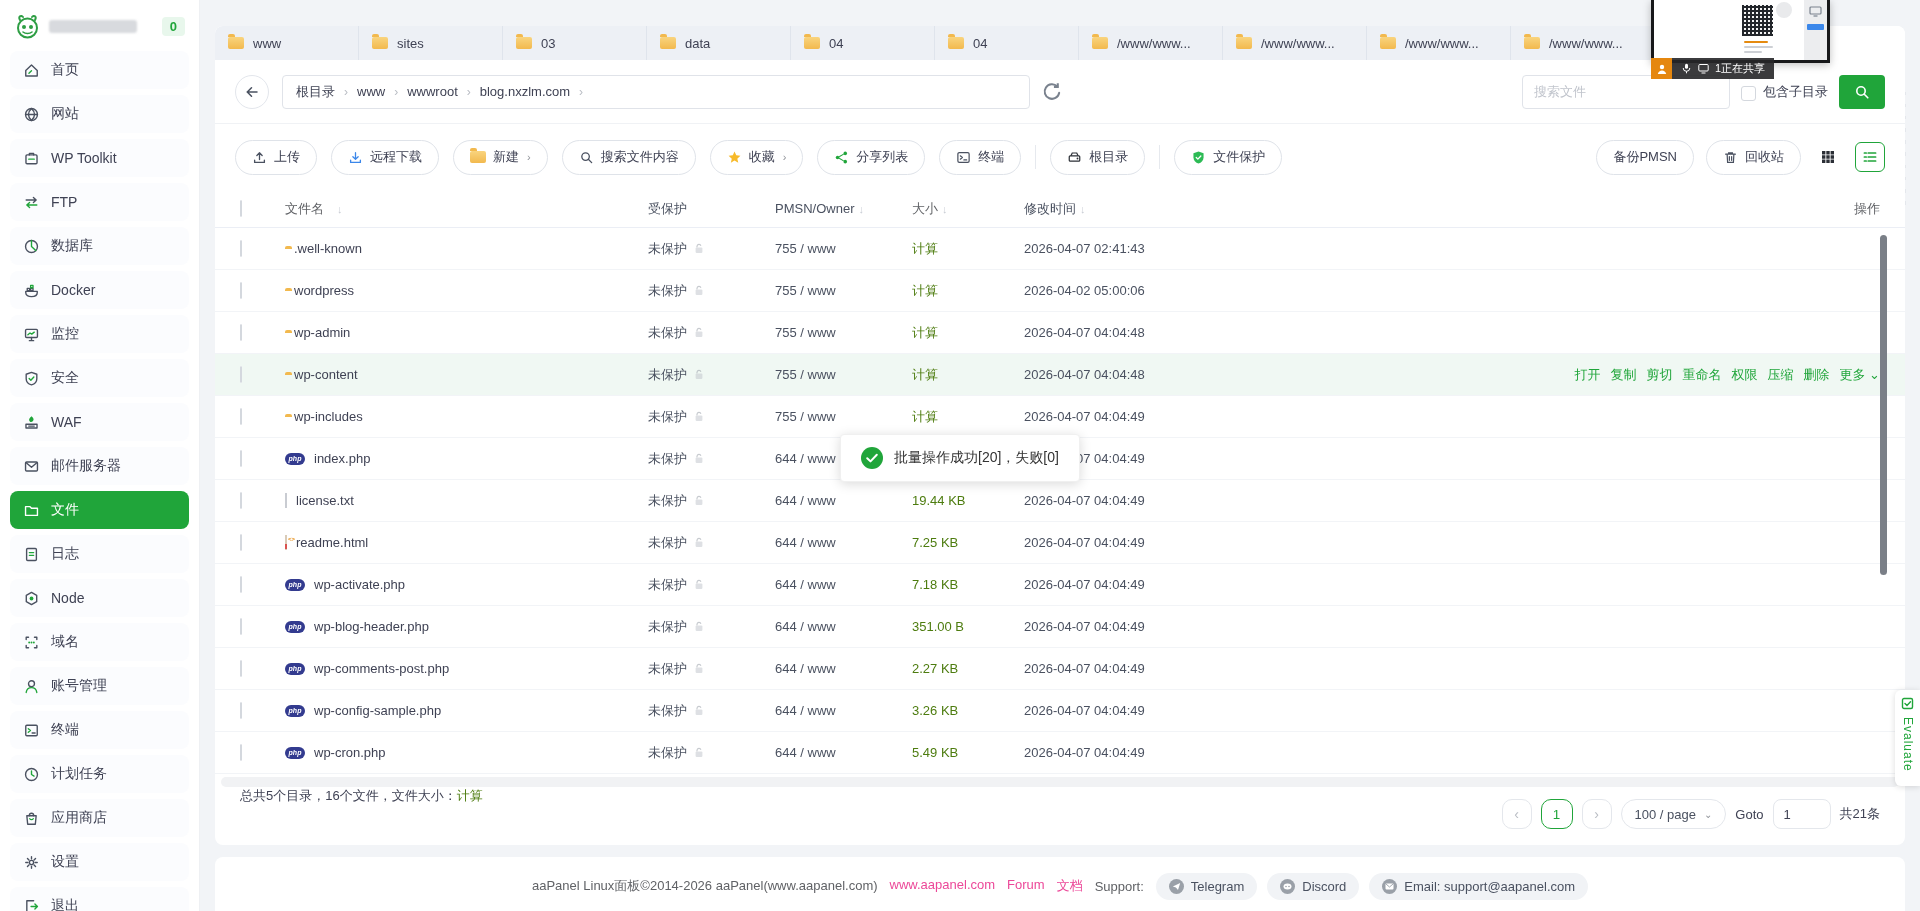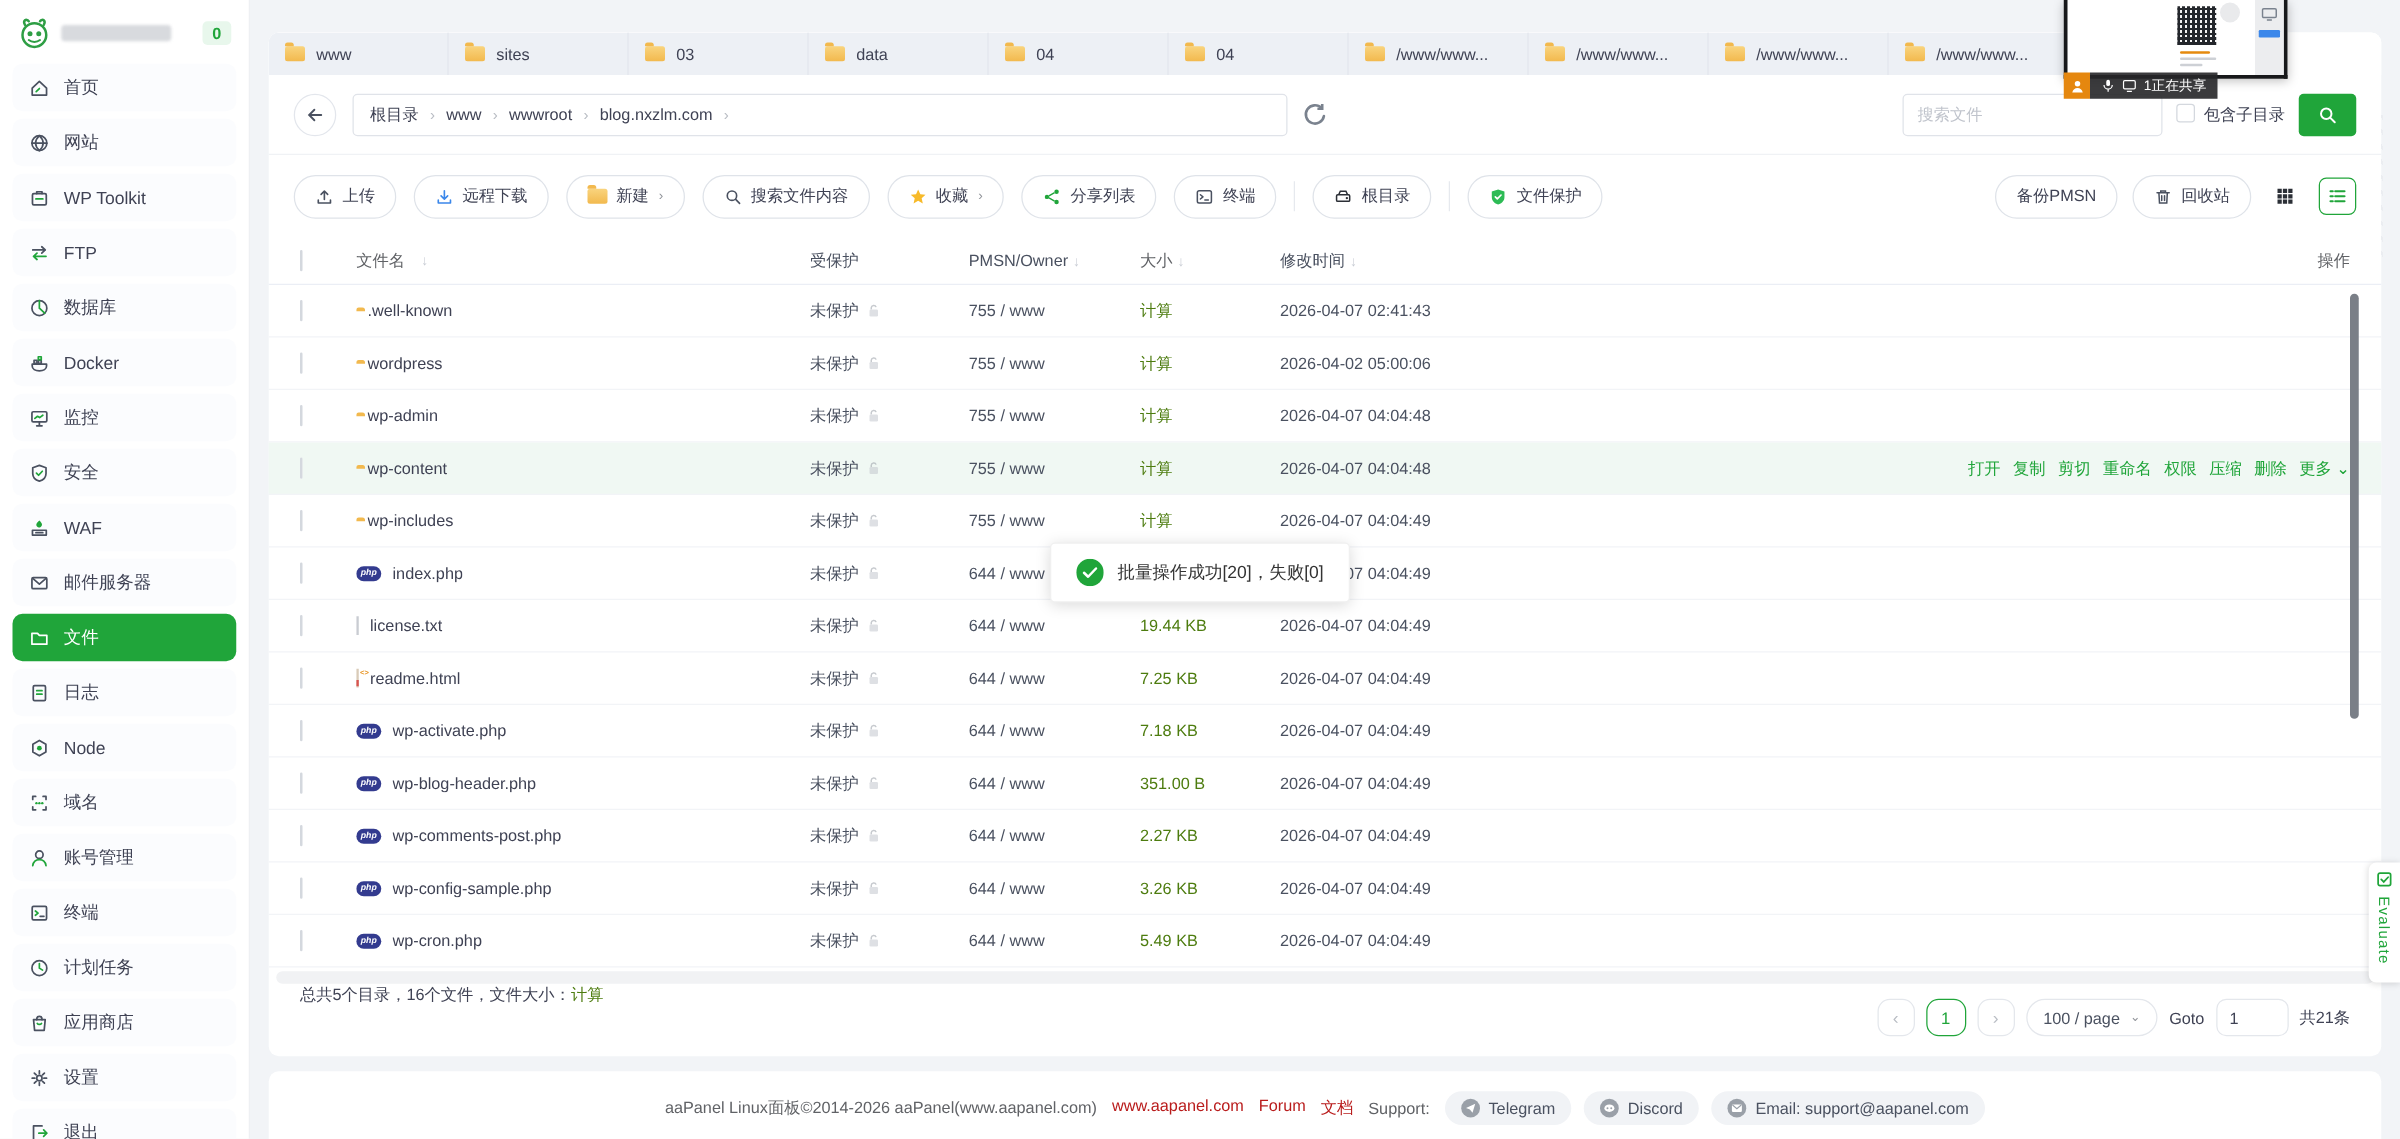--- a/index.html
+++ b/index.html
@@ -49,21 +49,21 @@
     display:flex; align-items:center; justify-content:center; color:#4a5160; cursor:pointer; flex:0 0 34px; }
   .crumb-box { margin-left:13px; width:748px; height:34px; border:1px solid #e0e3e9; border-radius:4px;
     display:flex; align-items:center; padding:0 13px; gap:9px; font-size:13px; color:#3f4254; }
   .crumb { cursor:pointer; }
   .crumb-sep { color:#b9bdc4; font-size:12px; }
   .refresh-btn { margin-left:11px; width:22px; height:22px; color:#7a828e; cursor:pointer; }
   .search-group { margin-left:auto; display:flex; align-items:center; }
   .search-input { width:208px; height:34px; border:1px solid #e0e3e9; border-radius:4px; padding:0 11px;
     font-size:13px; color:#3f4254; outline:none; }
   .search-input::placeholder { color:#c0c4cc; }
-  .inc-sub { display:flex; align-items:flex-start; gap:7px; margin:0 11px; font-size:13px; }
+  .inc-sub { display:flex; align-items:flex-end; gap:7px; margin:0 11px; font-size:13px; }
   .cb { width:15px; height:15px; border:1px solid #d4d8de; border-radius:3px; background:#fff; }
   .search-btn { width:46px; height:34px; background:#20a53a; border:none; border-radius:4px;
     display:flex; align-items:center; justify-content:center; cursor:pointer; }
 
   
   .toolbar { height:66px; display:flex; align-items:center; padding:0 20px; gap:14px; }
   .t-btn { height:35px; border:1px solid #dfe3e9; border-radius:18px; background:#fff; display:flex;
     align-items:center; gap:7px; padding:0 16px; font-size:13px; color:#3f4254; cursor:pointer;
     white-space:nowrap; }
   .t-btn .bi { width:15px; height:15px; flex:0 0 15px; }
@@ -124,21 +124,21 @@
   
   .toast { position:absolute; left:840px; top:434px; background:#fff; border:1px solid #f0f0f0;
     border-radius:4px; box-shadow:0 2px 12px rgba(0,0,0,.15); display:flex; align-items:center;
     gap:11px; padding:12px 20px; font-size:14px; color:#333; z-index:50; white-space:nowrap; }
   .toast-ic { width:22px; height:22px; flex:0 0 22px; }
 
   
   .footer { position:absolute; left:215px; top:857px; width:1690px; height:70px; background:#fff;
     border-radius:8px 8px 0 0; display:flex; align-items:center; justify-content:center; gap:12px;
     font-size:13px; color:#606266; padding-bottom:12px; }
-  .f-link { color:#b91c1c; cursor:pointer; }
+  .f-link { color:#ec4899; cursor:pointer; }
   .f-pill { display:flex; align-items:center; gap:7px; background:#f1f3f6; border-radius:15px;
     padding:6px 13px; color:#4a5160; cursor:pointer; }
   .f-ico { width:15px; height:15px; border-radius:50%; background:#9aa0a8; display:flex;
     align-items:center; justify-content:center; }
 
   
   .share { position:absolute; left:1651px; top:0; width:179px; z-index:60; }
   .share-frame { height:63px; background:#fff; border:3px solid #17181a; border-top:none; position:relative;
     overflow:hidden; box-shadow:0 2px 8px rgba(0,0,0,.25); }
   .qr { position:absolute; left:88px; top:5px; width:31px; height:31px;

